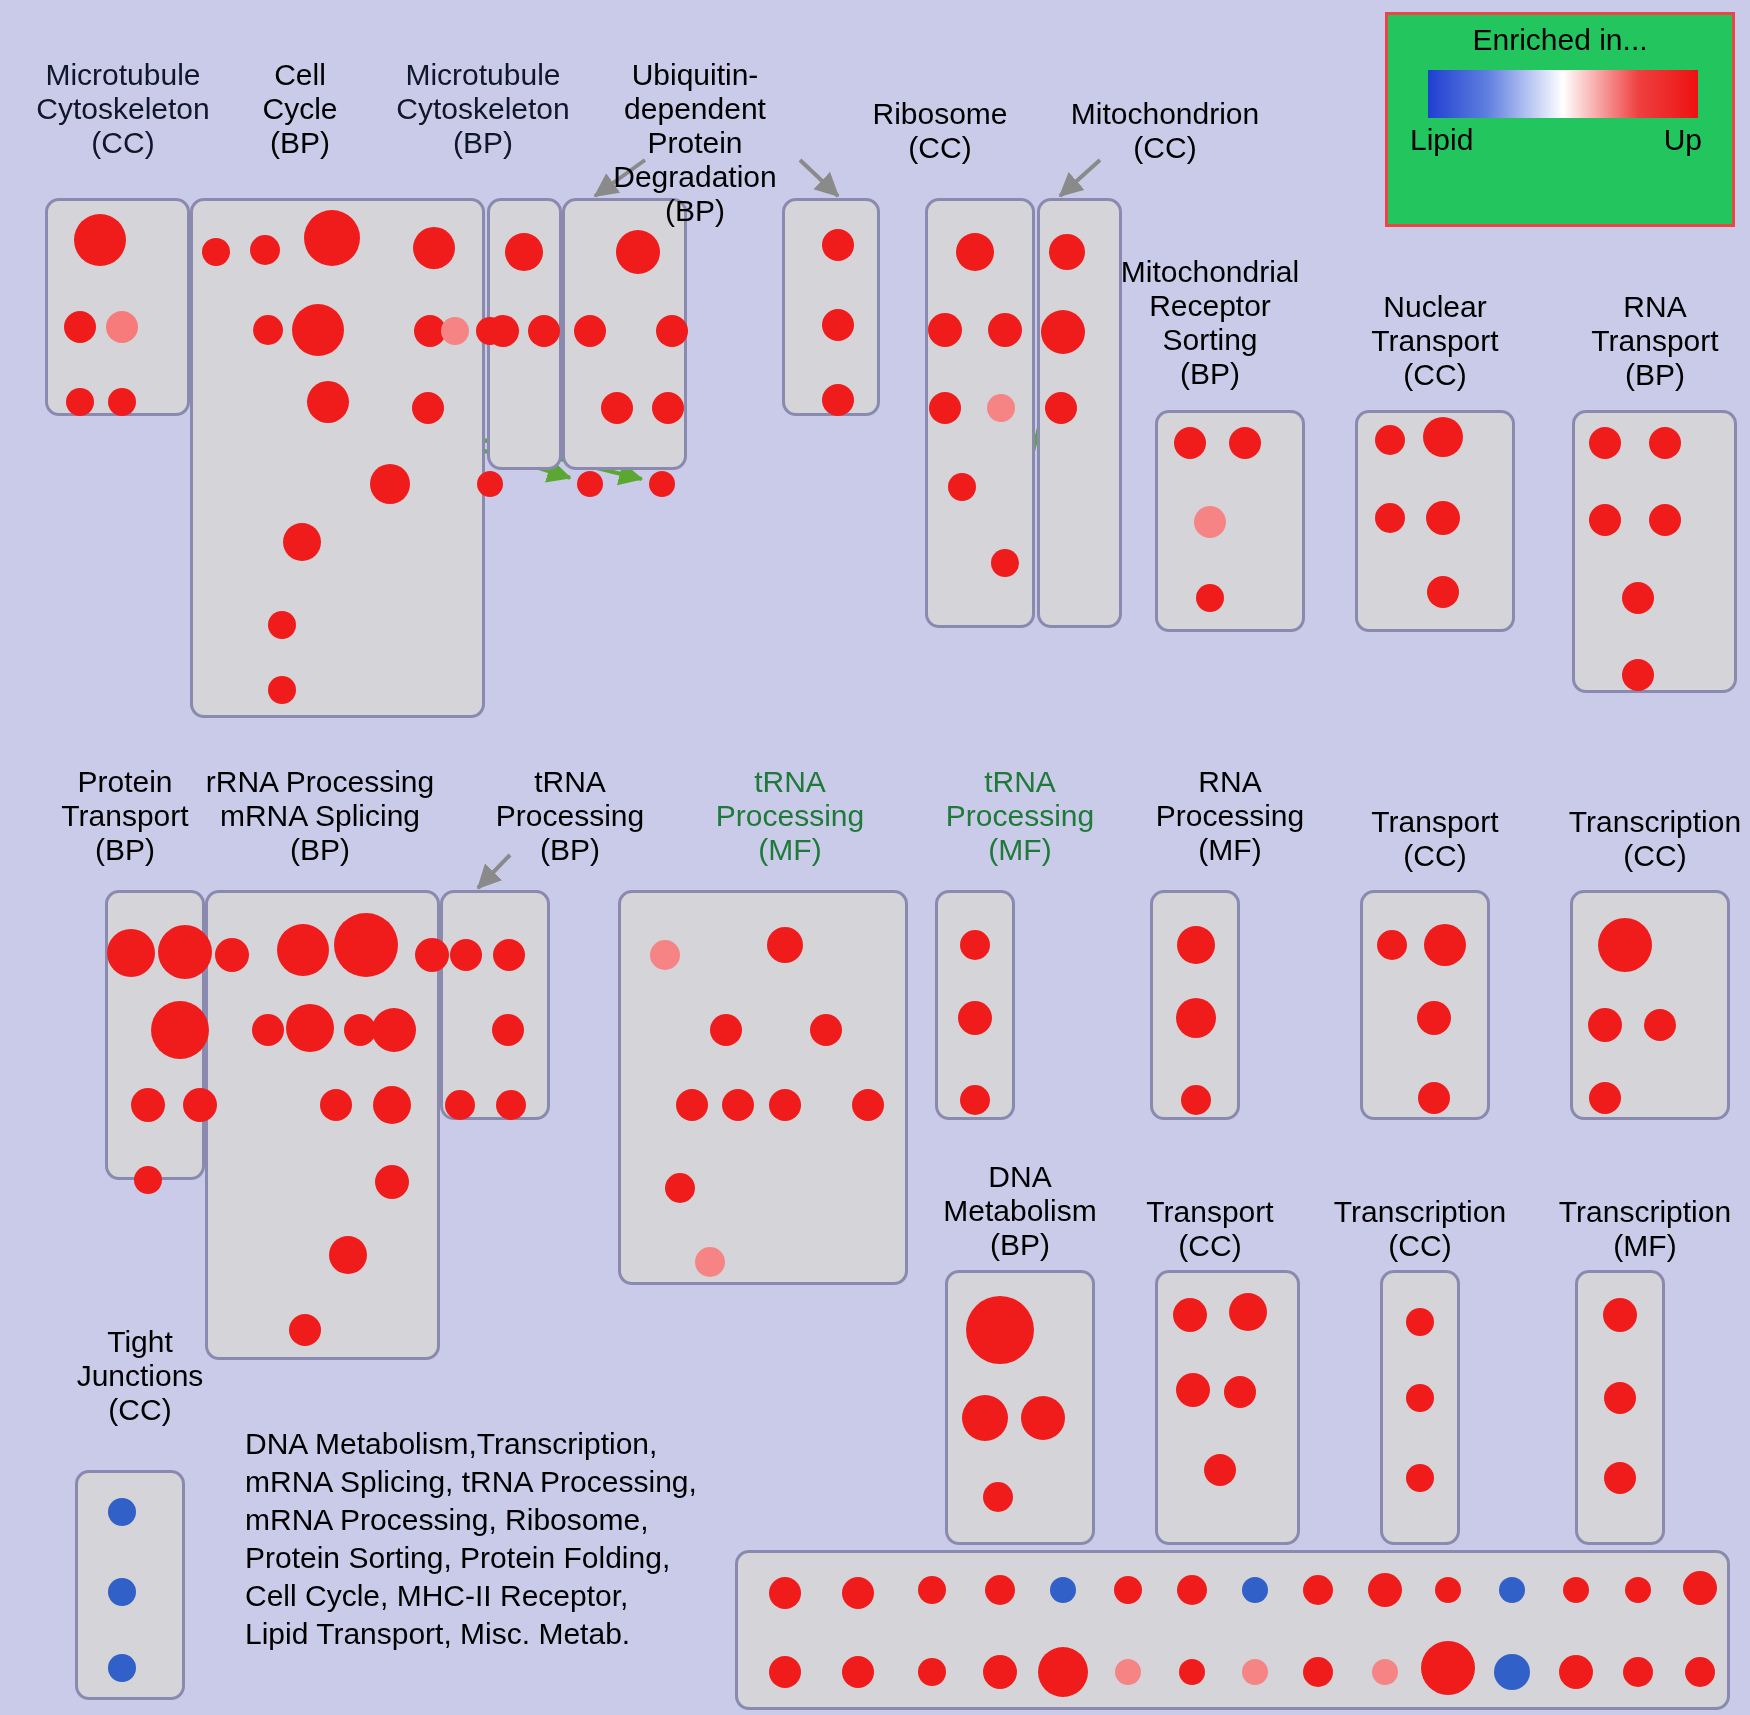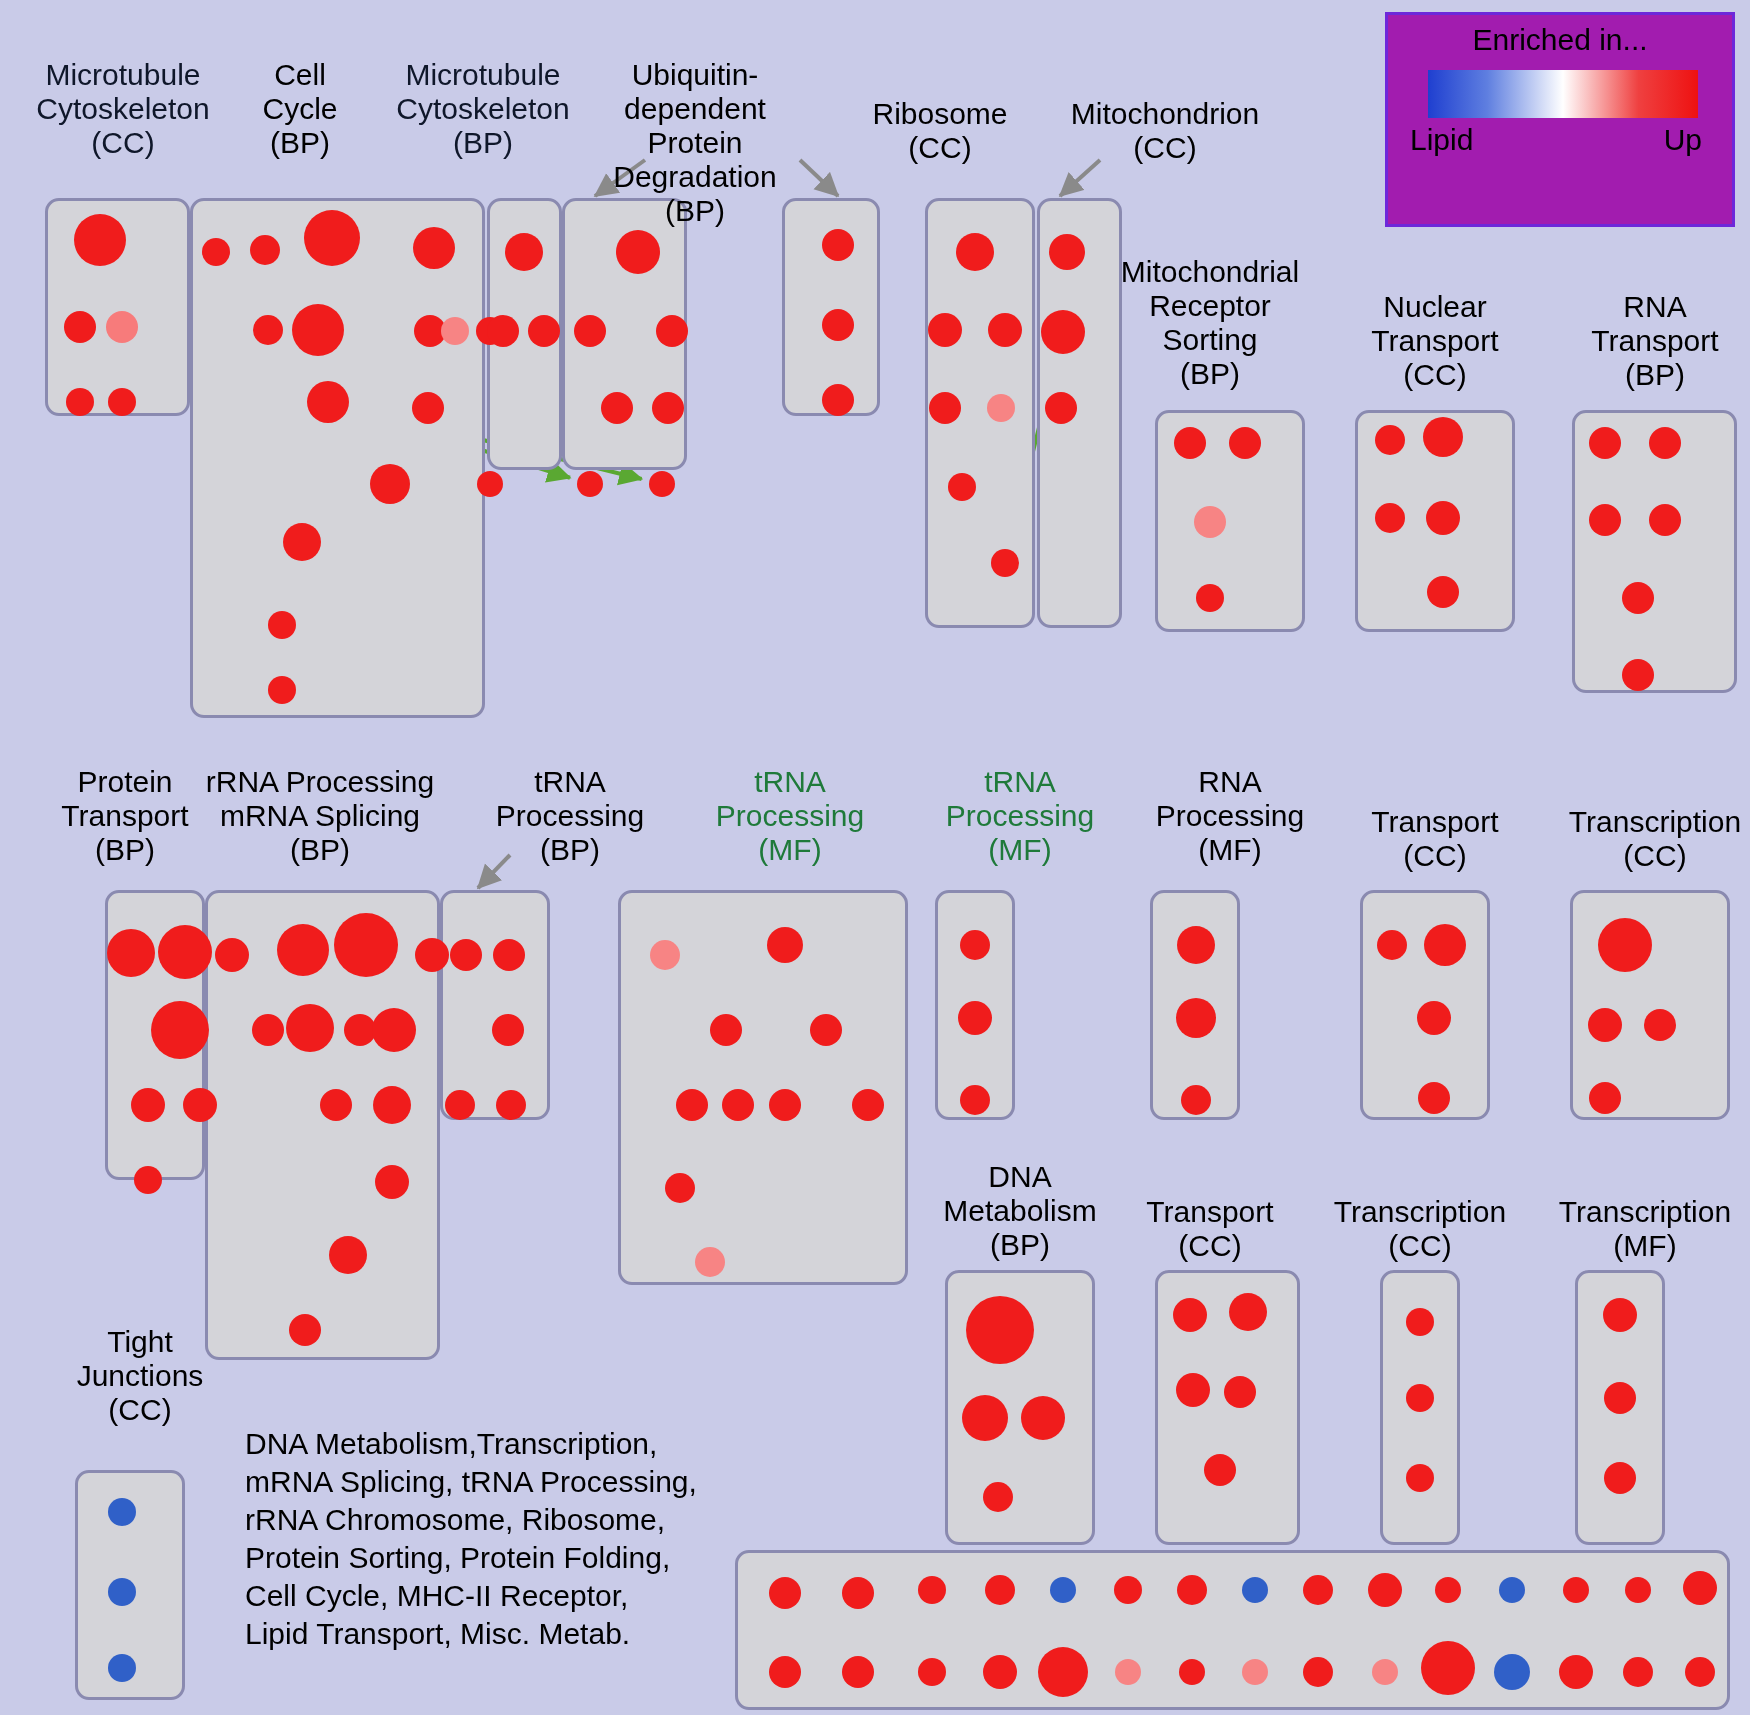--- a/index.html
+++ b/index.html
@@ -31,22 +31,22 @@
   .node{
     position:absolute;
     border-radius:50%;
     box-sizing:border-box;
   }
   svg.edges{position:absolute;left:0;top:0;width:1750px;height:1715px;pointer-events:none;}
   
   #legend{
     position:absolute;
     left:1385px;top:12px;width:350px;height:215px;
-    background:#a21caf;
-    border:3px solid #6d28d9;
+    background:#22c55e;
+    border:3px solid #ef4444;
     box-sizing:border-box;
   }
   #legend .ltitle{
     position:absolute;left:0;top:8px;width:100%;
     text-align:center;font-size:30px;color:#000;
   }
   #legend .gradbar{
     position:absolute;left:40px;top:55px;width:270px;height:48px;
     background:linear-gradient(to right,#1f3fd0 0%,#5f7fe0 22%,#ffffff 50%,#ef4040 78%,#ee1111 100%);
   }
@@ -445,17 +445,17 @@
 
   <div id="legend">
     <div class="ltitle">Enriched in...</div>
     <div class="gradbar"></div>
     <div class="down">Lipid</div>
     <div class="up">Up</div>
   </div>
 
   <div id="listblock">DNA Metabolism,Transcription,
 mRNA Splicing, tRNA Processing,
-rRNA Chromosome, Ribosome,
+mRNA Processing, Ribosome,
 Protein Sorting, Protein Folding,
 Cell Cycle, MHC-II Receptor,
 Lipid Transport, Misc. Metab.</div>
 </div>
 
 </body></html>

